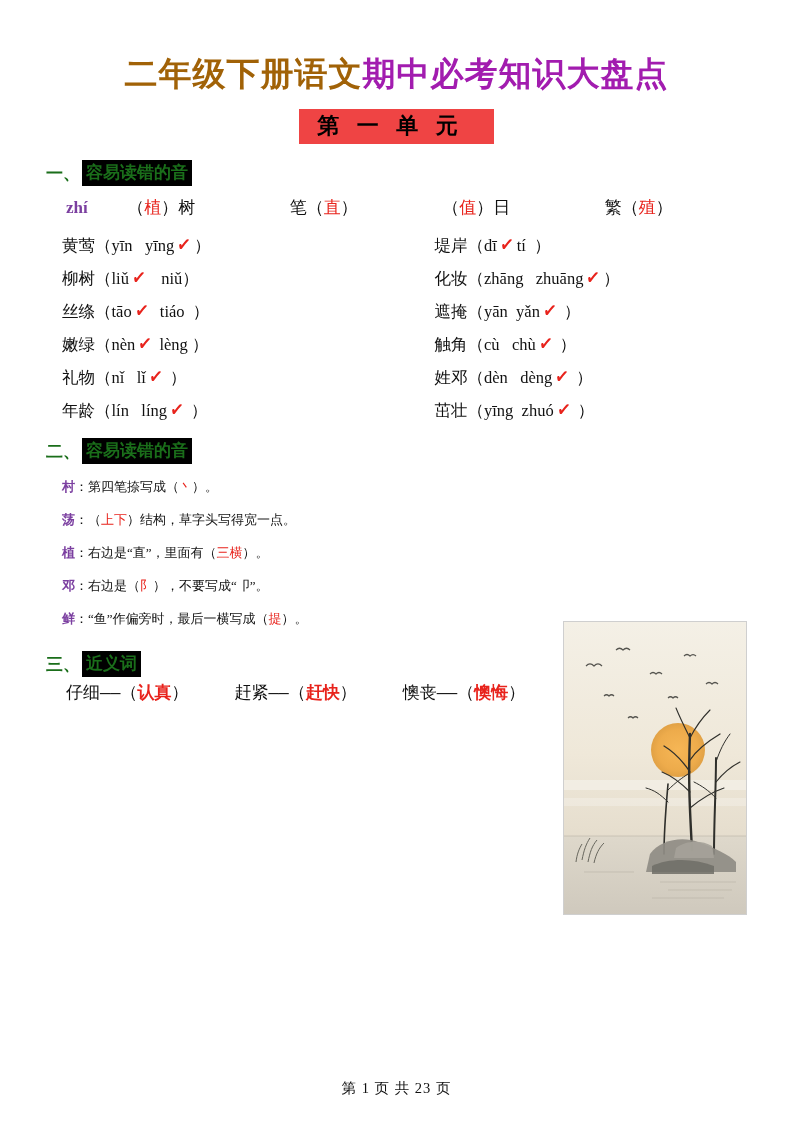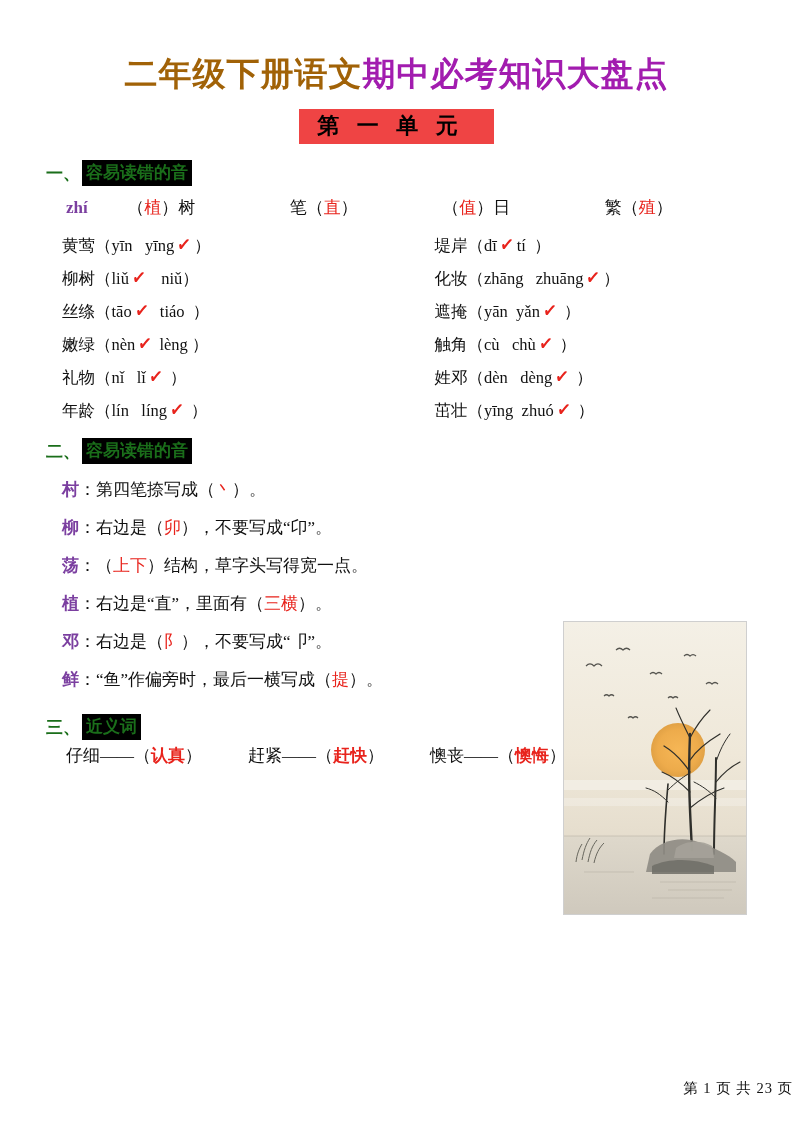--- a/index.html
+++ b/index.html
@@ -115,21 +115,21 @@
     transform: scaleX(0.85) rotate(8deg);
     margin: 0 2px;
   }
 
   
   .char-block {
     margin-top: 6px;
     position: relative;
   }
   .char-line {
-    font-size: 17px;
+    font-size: 13px;
     padding: 7.5px 0 7.5px 16px;
     white-space: nowrap;
   }
   .ch-key {
     color: #7b3fa0;
     font-weight: bold;
   }
 
   
   .illus {
@@ -144,30 +144,31 @@
   }
 
   
   .syn-row {
     margin-top: 1px;
     font-size: 17px;
     display: flex;
     gap: 46px;
     padding-left: 20px;
     white-space: nowrap;
+    font-family: Liberation Mono, monospace;
   }
   .syn-row .red { font-weight: bold; }
 
   
   .footer {
     position: absolute;
     left: 0;
     right: 0;
     bottom: 24px;
-    text-align: right;
+    text-align: center;
     font-size: 14.5px;
     color: #111111;
     letter-spacing: 1px;
   }
 </style>
 </head>
 <body>
 
 <div class="page">
 
@@ -241,21 +242,20 @@
     </div>
   </div>
 
   <div class="sec-head">
     <span class="num">二、</span>
       <span class="hl">容易读错的音</span>
   </div>
 
   <div class="char-block">
     <div class="char-line"><span class="ch-key">村</span><span>：第四笔捺写成（</span><span class="red">丶</span><span>）。</span></div>
-    <div class="char-line"><span class="ch-key">柳</span><span>：右边是（</span><span class="red">卯</span><span>），不要写成“卬”。</span></div>
     <div class="char-line"><span class="ch-key">荡</span><span>：（</span><span class="red">上下</span><span>）结构，草字头写得宽一点。</span></div>
     <div class="char-line"><span class="ch-key">植</span><span>：右边是“直”，里面有（</span><span class="red">三横</span><span>）。</span></div>
     <div class="char-line"><span class="ch-key">邓</span><span>：右边是（</span><span class="red">阝</span><span>），不要写成“卩”。</span></div>
     <div class="char-line"><span class="ch-key">鲜</span><span>：“鱼”作偏旁时，最后一横写成（</span><span class="red">提</span><span>）。</span></div>
   </div>
 
   <div class="illus">
     <svg width="182" height="292" viewBox="0 0 182 292">
       <defs>
         <linearGradient id="skyg" x1="0" y1="0" x2="0" y2="1">

